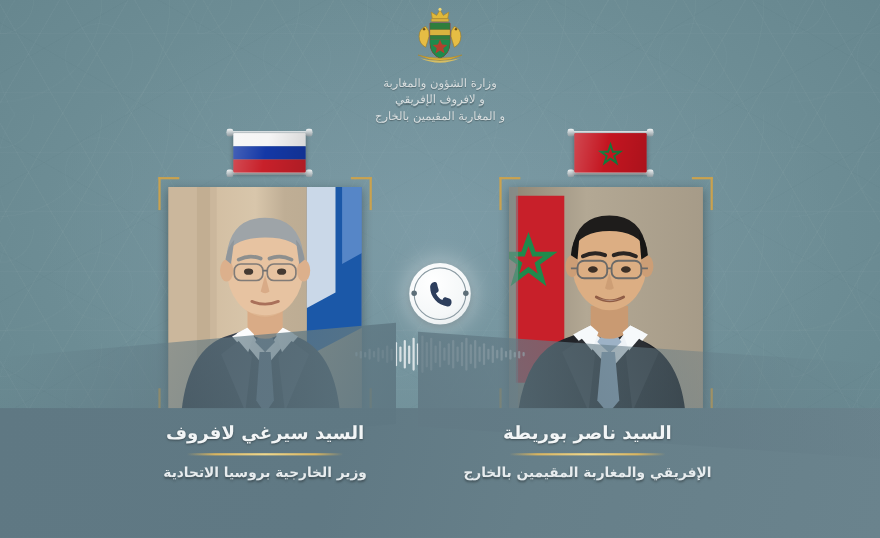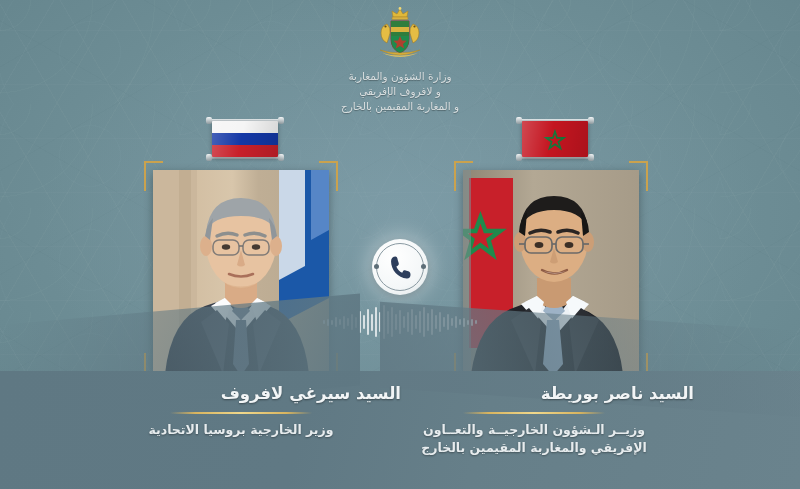--- a/index.html
+++ b/index.html
@@ -107,21 +107,20 @@
   .c-bl{left:-9px;bottom:-9px;border-left-width:2px;border-bottom-width:2px;}
   .c-br{right:-9px;bottom:-9px;border-right-width:2px;border-bottom-width:2px;}
 
   
   .caption{position:absolute;top:384px;width:320px;text-align:center;direction:rtl;}
   .cap-left{left:81px;}
   .cap-right{left:374px;}
   .cap-name{
     color:#f2f5f6;font-size:16.5px;font-weight:bold;line-height:1.25;
     text-shadow:0 1px 2px rgba(0,0,0,.4);
-    text-align:right;
   }
   .cap-rule{
     width:142px;height:2px;margin:7px auto 7px;
     background:linear-gradient(90deg, rgba(202,162,78,0) 0%, #d8b45f 18%, #f0d88c 50%, #d8b45f 82%, rgba(202,162,78,0) 100%);
   }
   .cap-title{
     color:#e7ecee;font-size:12.5px;font-weight:bold;line-height:1.45;
     text-shadow:0 1px 2px rgba(0,0,0,.35);
   }
   .cap-title div{white-space:nowrap;}
@@ -415,18 +414,17 @@
     <div class="cap-rule"></div>
     <div class="cap-title">
       <div>وزير الخارجية بروسيا الاتحادية</div>
     </div>
   </div>
 
   <div class="caption cap-right">
     <div class="cap-name">السيد ناصر بوريطة</div>
     <div class="cap-rule"></div>
     <div class="cap-title">
-      <div>وزيــر الـشؤون الخارجيــة والتعــاون</div>
       <div>الإفريقي والمغاربة المقيمين بالخارج</div>
     </div>
   </div>
 
 </div>
 
 </body></html>

